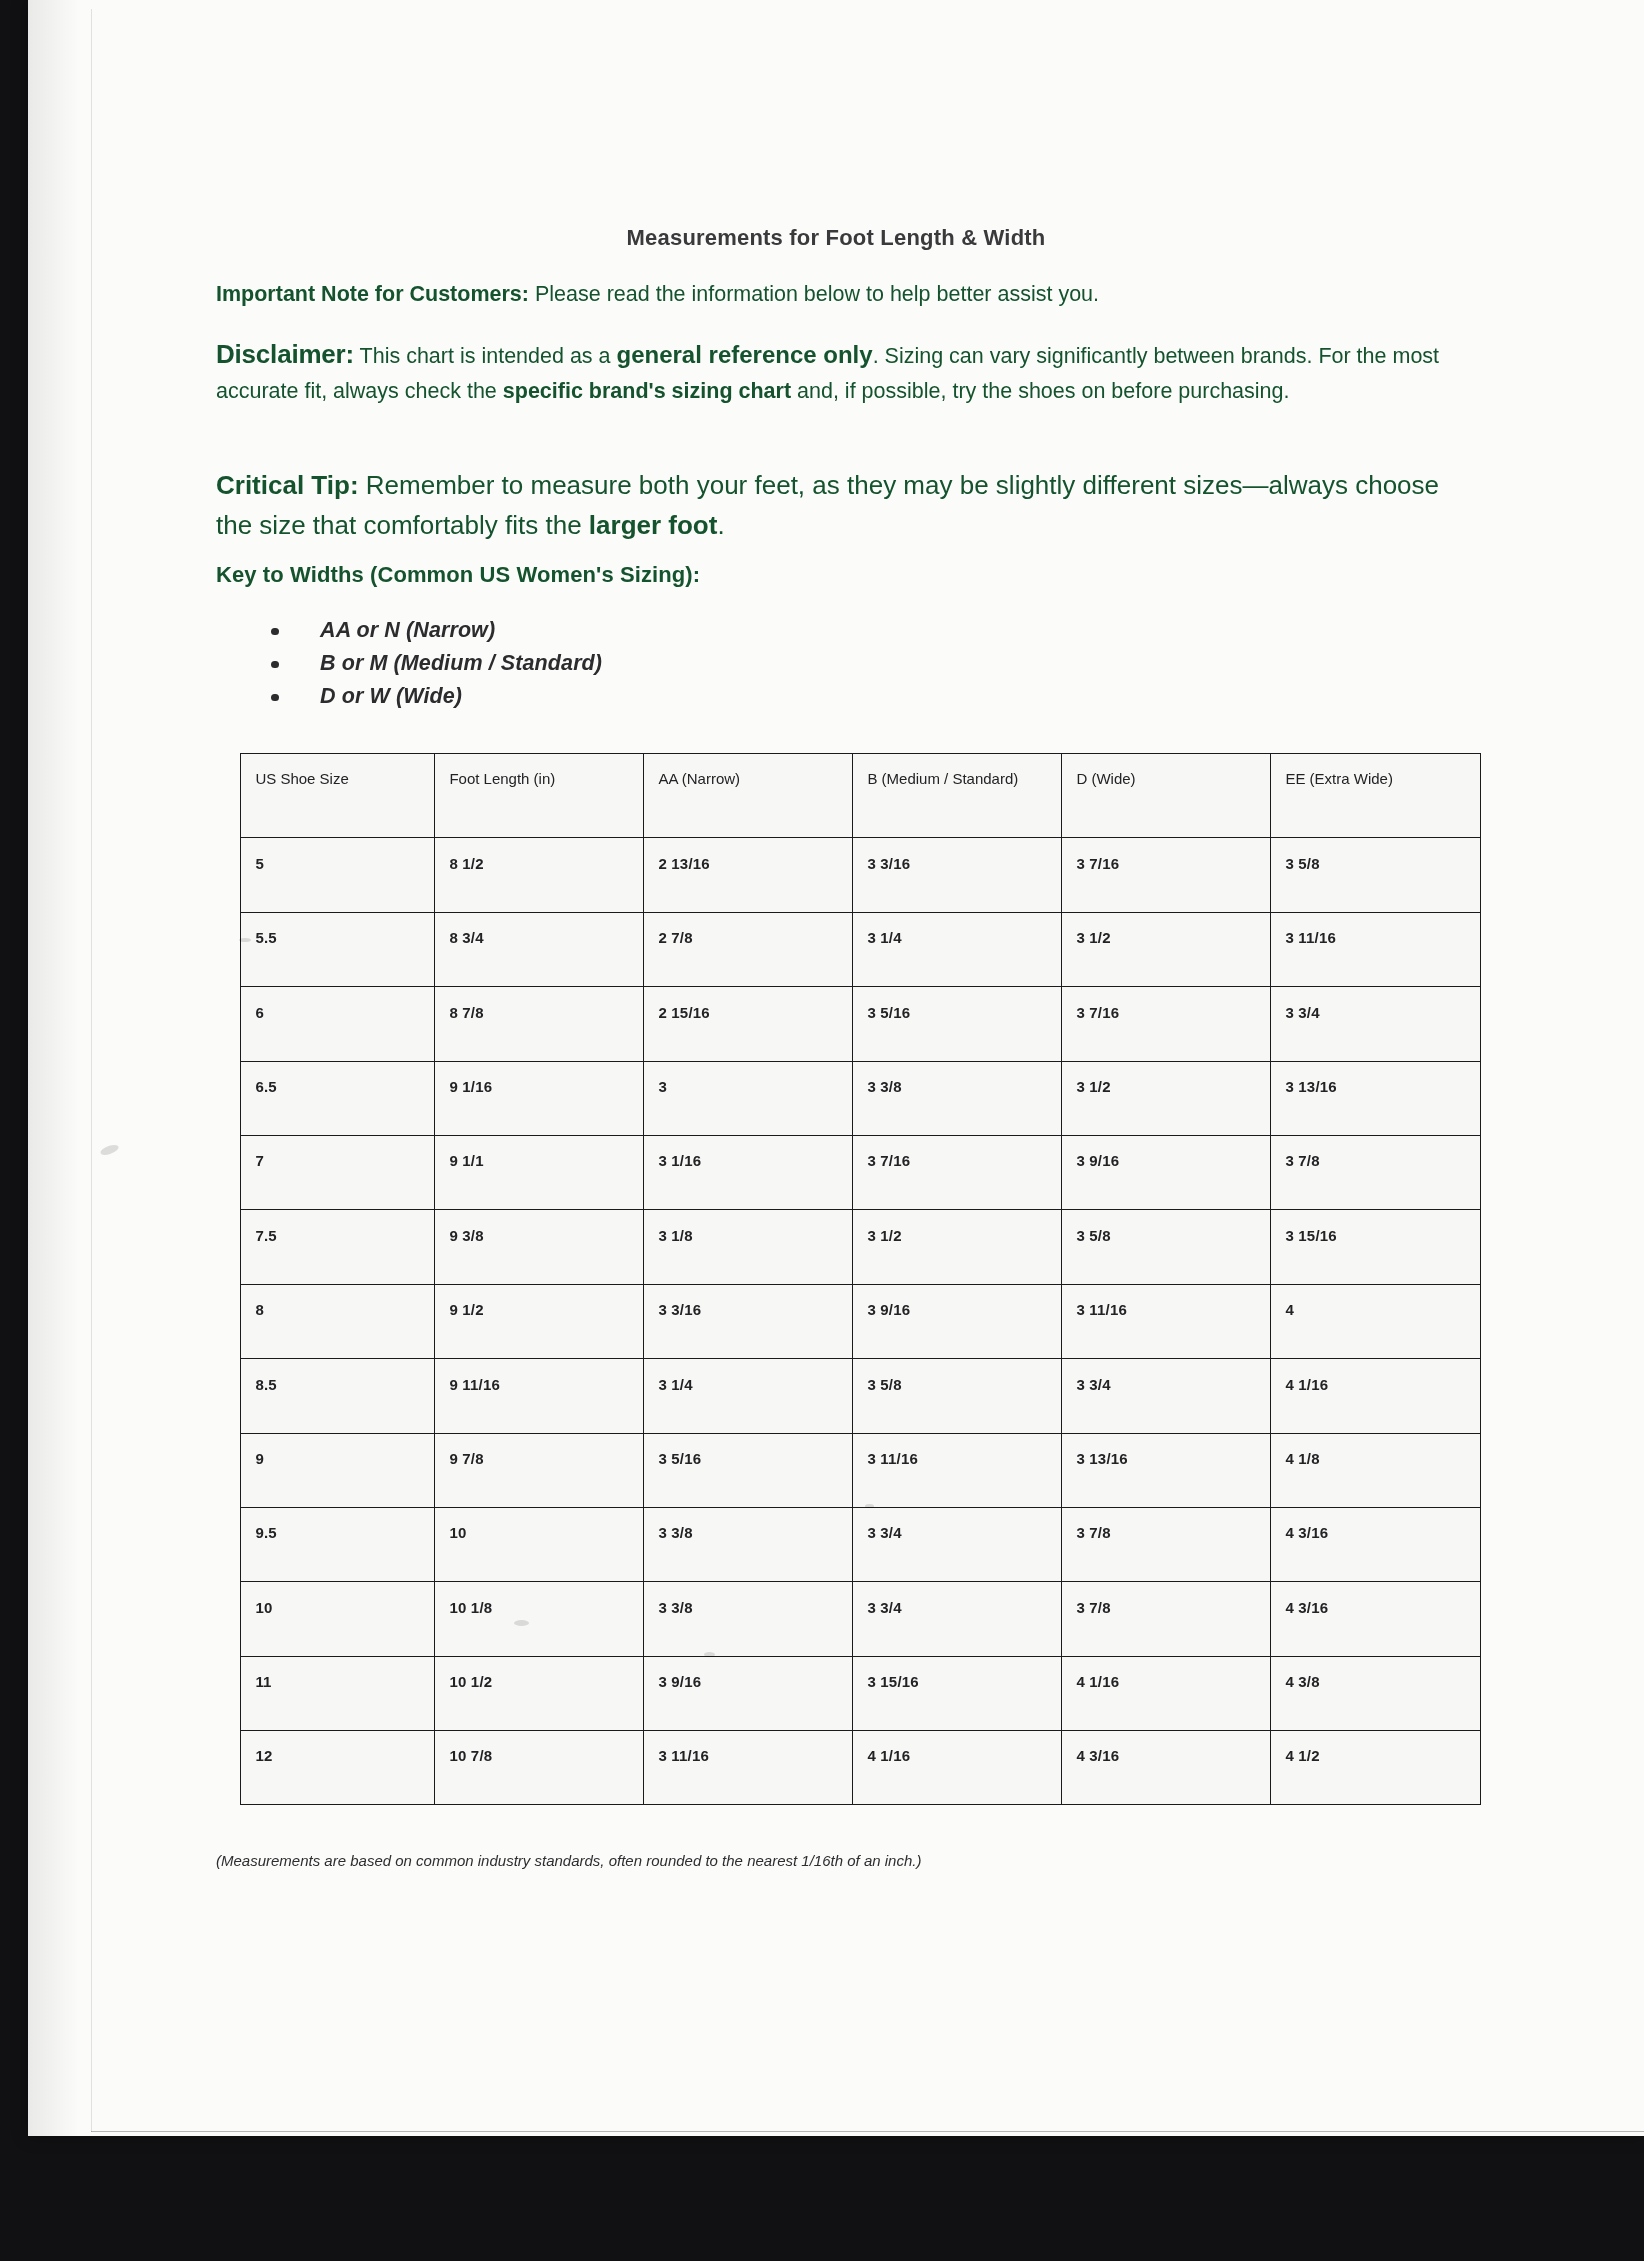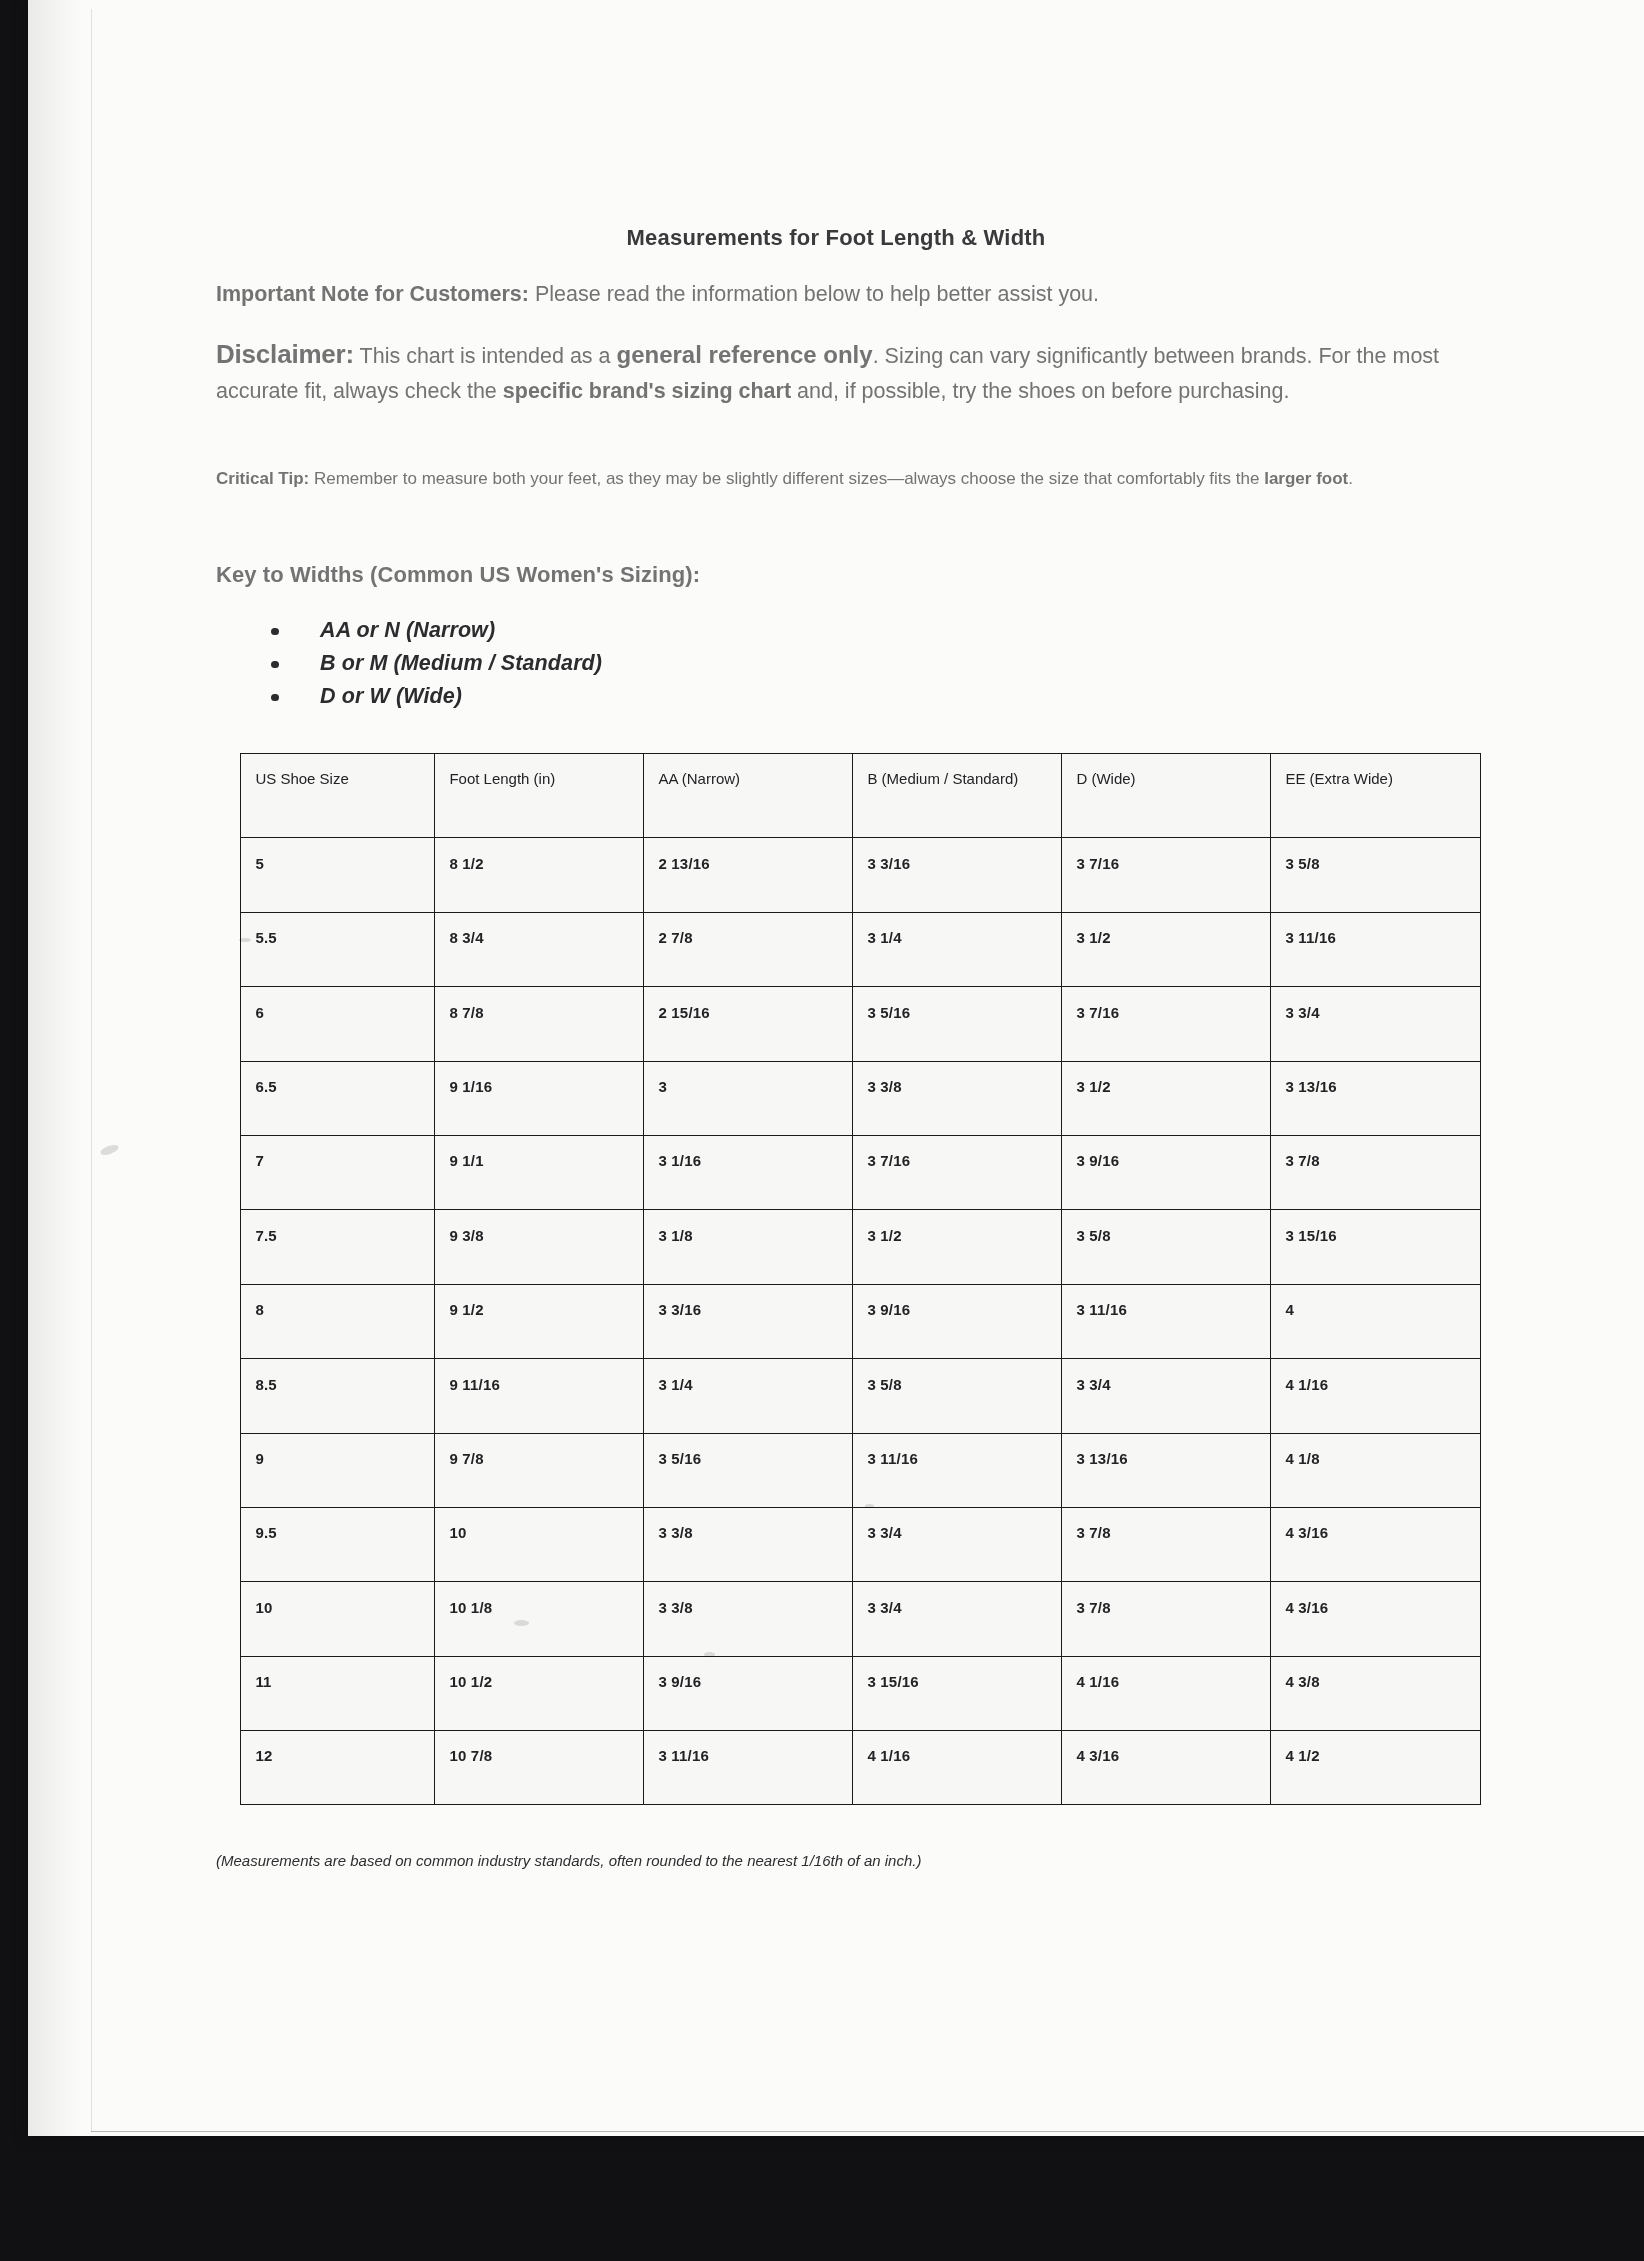--- a/index.html
+++ b/index.html
@@ -79,21 +79,21 @@
     font-weight: bold;
     color: #3a3a3c;
     letter-spacing: 0.2px;
     margin-top: 20px;
   }
 
   .block {
     position: absolute;
     left: 188px;
     width: 1242px;
-    color: #737373;
+    color: #14532d;
   }
 
   .note {
     top: 279px;
     font-size: 21.5px;
     line-height: 1.45;
   }
   .note b { font-weight: bold; }
 
   .disclaimer {
@@ -108,21 +108,21 @@
     text-align: right;
   }
   .disclaimer .strong1 {
     font-size: 24px;
     font-weight: bold;
   }
   .disclaimer b { font-weight: bold; }
 
   .tip {
     top: 466px;
-    font-size: 17px;
+    font-size: 26px;
     line-height: 1.52;
   }
   .tip b { font-weight: bold; }
 
   .key-heading {
     top: 562px;
     font-size: 22px;
     font-weight: bold;
     letter-spacing: 0.1px;
   }

